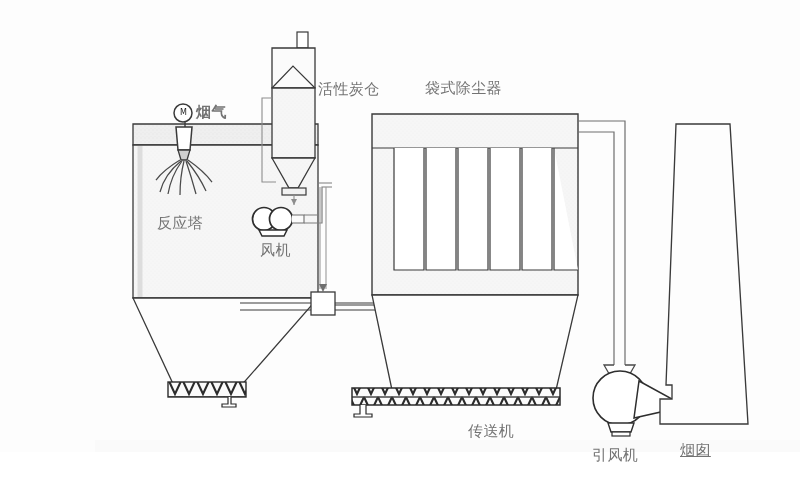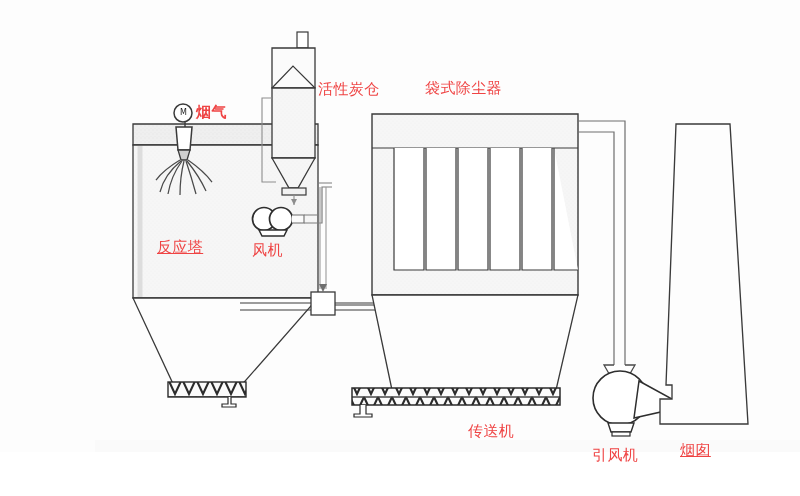--- a/index.html
+++ b/index.html
@@ -23,21 +23,21 @@
     top: 0;
     left: 0;
     width: 800px;
     height: 496px;
     display: block;
   }
   .lbl {
     position: absolute;
     font-family: "DejaVu Sans", "Liberation Sans", sans-serif;
     font-size: 15px;
-    color: #ef4444;
+    color: #737373;
     white-space: nowrap;
     letter-spacing: 0.4px;
     line-height: 1;
   }
   .nozzle-m {
     position: absolute;
     font-size: 8px;
     color: #222;
     font-family: "DejaVu Sans", "Liberation Sans", sans-serif;
   }
@@ -200,21 +200,21 @@
     <g>
       <rect x="352" y="388" width="208" height="17" fill="url(#screw)" stroke="#2b2b2b" stroke-width="1.5"></rect>
       <path d="M360 405 L360 414 L354 414 L354 417 L372 417 L372 414 L366 414 L366 405" fill="#ffffff" stroke="#2b2b2b" stroke-width="1.2"></path>
     </g>
 
   </svg>
 
   <div class="lbl" style="left:196px; top:105px;font-weight:bold;">烟气</div>
   <div class="lbl" style="left:318px; top:82px;">活性炭仓</div>
   <div class="lbl" style="left:425px; top:81px;">袋式除尘器</div>
-  <div class="lbl" style="left:157px; top:240px;text-decoration:underline;">反应塔</div>
-  <div class="lbl" style="left:252px; top:243px;">风机</div>
+  <div class="lbl" style="left:157px; top:216px;">反应塔</div>
+  <div class="lbl" style="left:260px; top:243px;">风机</div>
   <div class="lbl" style="left:468px; top:424px;">传送机</div>
   <div class="lbl" style="left:592px; top:448px;">引风机</div>
   <div class="lbl" style="left:680px; top:443px;text-decoration:underline;">烟囱</div>
 
   <div class="nozzle-m" style="left:180px; top:108px;">M</div>
 
 </div>
 
 </body></html>

